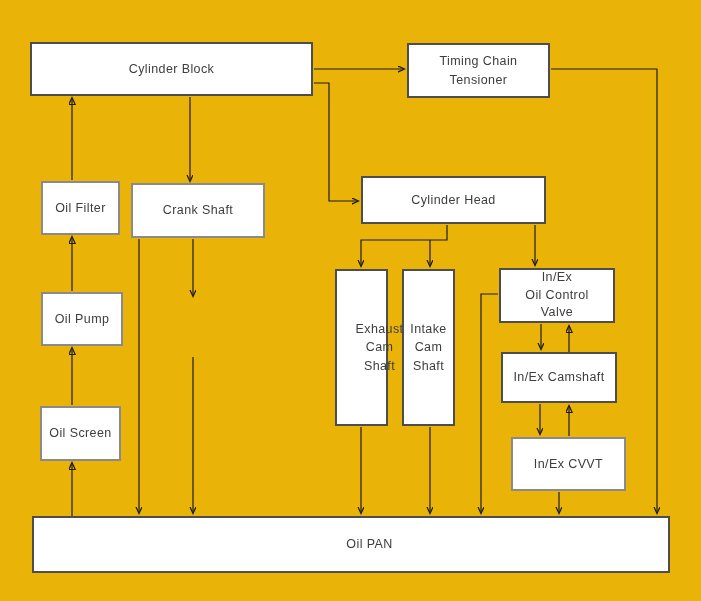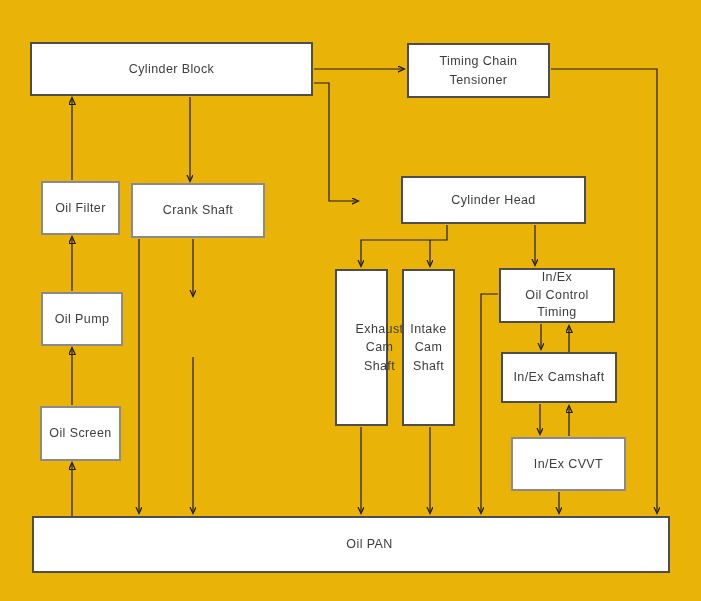--- a/index.html
+++ b/index.html
@@ -25,21 +25,21 @@
     white-space:pre-line;
     z-index:2;
   }
   .b-dark{border:2px solid #4d4d4d;}
   .b-gray{border:2px solid #8a8a8a;margin-left:8px;}
   
   .n-cylinder-block{left:30px;top:42px;width:283px;height:54px;}
   .n-timing{left:407px;top:43px;width:143px;height:55px;}
   .n-oil-filter{left:33px;top:181px;width:79px;height:54px;}
   .n-crank-shaft{left:123px;top:183px;width:134px;height:55px;}
-  .n-cylinder-head{left:361px;top:176px;width:185px;height:48px;margin-left:40px;}
+  .n-cylinder-head{left:361px;top:176px;width:185px;height:48px;}
   .n-oil-pump{left:33px;top:292px;width:82px;height:54px;}
   .n-connecting-rod{left:152px;top:299px;width:85px;height:57px;}
   .n-exhaust-cam{left:335px;top:269px;width:53px;height:157px;padding-left:36px;}
   .n-intake-cam{left:402px;top:269px;width:53px;height:157px;}
   .n-oil-control-valve{left:499px;top:268px;width:116px;height:55px;line-height:1.4;}
   .n-in-ex-camshaft{left:501px;top:352px;width:116px;height:51px;}
   .n-oil-screen{left:32px;top:406px;width:81px;height:55px;}
   .n-in-ex-cvvt{left:503px;top:437px;width:115px;height:54px;}
   .n-oil-pan{left:32px;top:516px;width:638px;height:57px;padding-left:37px;}
   #wires{position:absolute;left:0;top:0;z-index:1;}
@@ -97,21 +97,21 @@
   <div class="node b-dark n-exhaust-cam">Exhaust
 Cam
 Shaft</div>
 
   <div class="node b-dark n-intake-cam">Intake
 Cam
 Shaft</div>
 
   <div class="node b-dark n-oil-control-valve">In/Ex
 Oil Control
-Timing</div>
+Valve</div>
 
   <div class="node b-dark n-in-ex-camshaft">In/Ex Camshaft</div>
 
   <div class="node b-gray n-oil-screen">Oil Screen</div>
 
   <div class="node b-gray n-in-ex-cvvt">In/Ex CVVT</div>
 
   <div class="node b-dark n-oil-pan">Oil PAN</div>
 
 </div>

